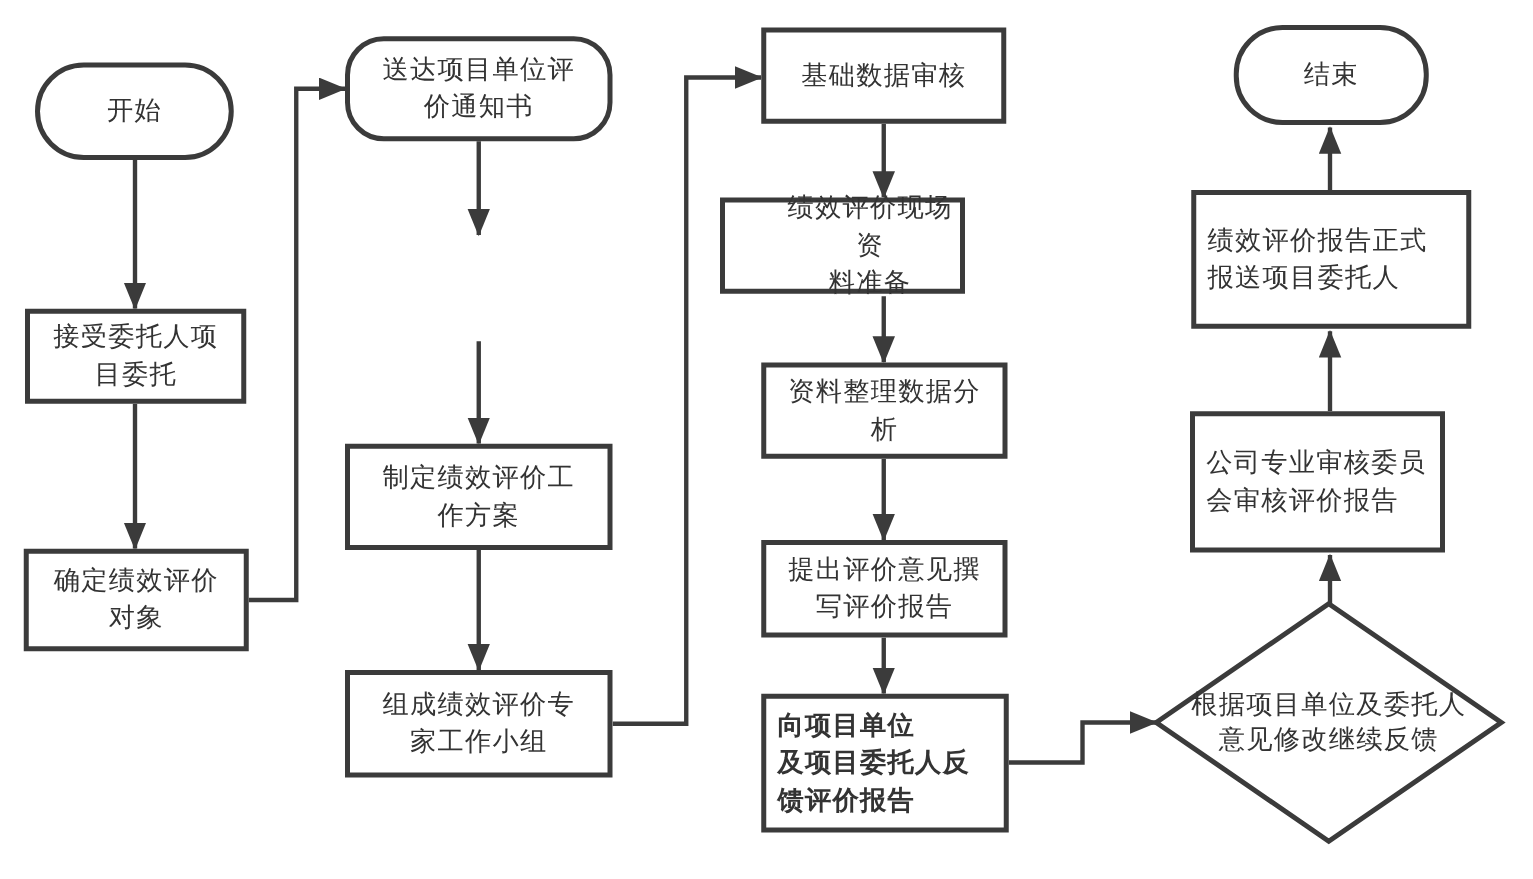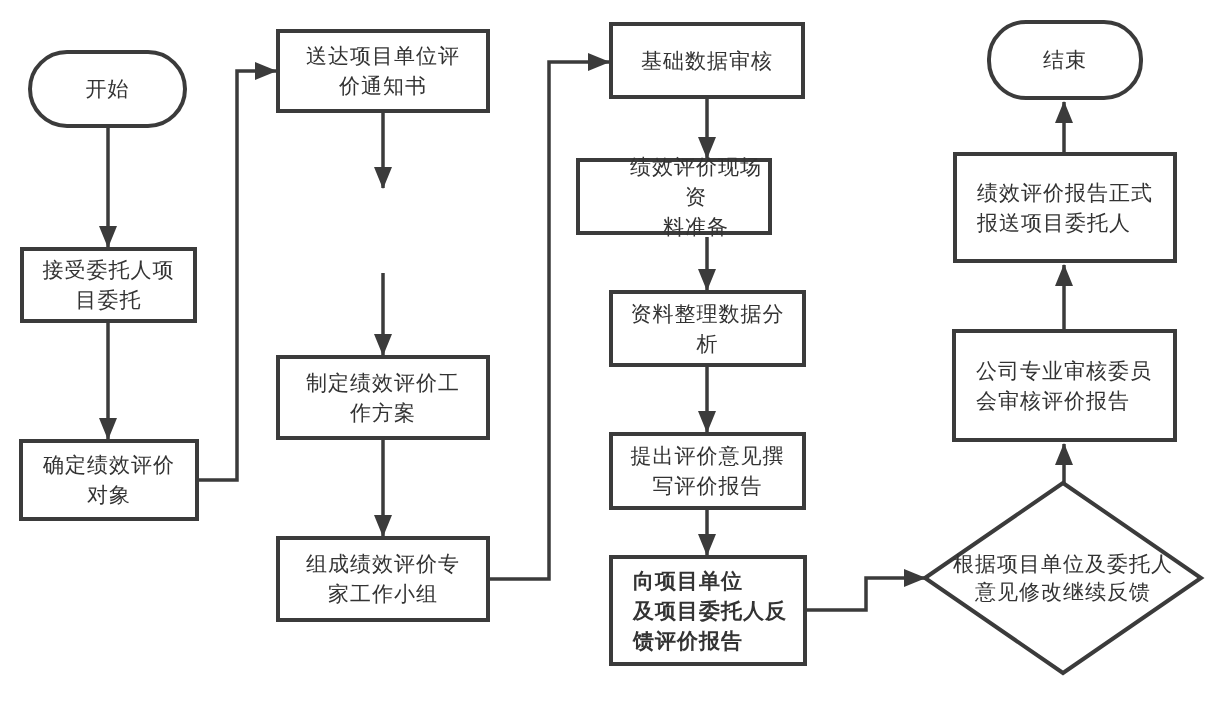--- a/index.html
+++ b/index.html
@@ -36,21 +36,21 @@
     line-height: 30px;
     letter-spacing: 1px;
     white-space: pre-line;
   }
   .terminator {
     border-radius: 39px;
   }
   .left-text {
     justify-content: flex-start;
     text-align: left;
-    padding-left: 20px;
+    padding-left: 9px;
     padding-right: 6px;
   }
   .diamond-label {
     position: absolute;
     border: none;
     background: transparent;
     display: flex;
     align-items: center;
     justify-content: center;
     text-align: center;
@@ -102,21 +102,21 @@
   </svg>
 
   <div class="node terminator" style="left:28px; top:50px; width:159px; height:78px;">开始</div>
 
   <div class="node" style="left:20px; top:247px; width:177px; height:76px;">接受委托人项
 目委托</div>
 
   <div class="node" style="left:19px; top:439px; width:180px; height:82px;">确定绩效评价
 对象</div>
 
-  <div class="node" style="left:276px; top:29px; width:214px; height:84px;">送达项目单位评
+  <div class="node" style="left:276px; top:29px; width:214px; height:84px;border-radius:31px;">送达项目单位评
 价通知书</div>
 
 
   <div class="node" style="left:276px; top:355px; width:214px; height:85px;">制定绩效评价工
 作方案</div>
 
   <div class="node" style="left:276px; top:536px; width:214px; height:86px;">组成绩效评价专
 家工作小组</div>
 
   <div class="node" style="left:609px; top:22px; width:196px; height:77px;">基础数据审核</div>
@@ -130,21 +130,21 @@
   <div class="node" style="left:609px; top:432px; width:197px; height:78px;">提出评价意见撰
 写评价报告</div>
 
   <div class="node left-text" style="left:609px; top:555px; width:198px; height:111px;font-weight:bold;">向项目单位
 及项目委托人反
 馈评价报告</div>
 
   <div class="diamond-label" style="left:933px; top:545px; width:260px; height:66px;">根据项目单位及委托人
 意见修改继续反馈</div>
 
-  <div class="node left-text" style="left:952px; top:329px; width:225px; height:113px;">公司专业审核委员
+  <div class="node left-text" style="left:952px; top:329px; width:204px; height:113px;">公司专业审核委员
 会审核评价报告</div>
 
   <div class="node left-text" style="left:953px; top:152px; width:224px; height:111px;">绩效评价报告正式
 报送项目委托人</div>
 
   <div class="node terminator" style="left:987px; top:20px; width:156px; height:80px;">结束</div>
 
 </div>
 
 </body></html>

